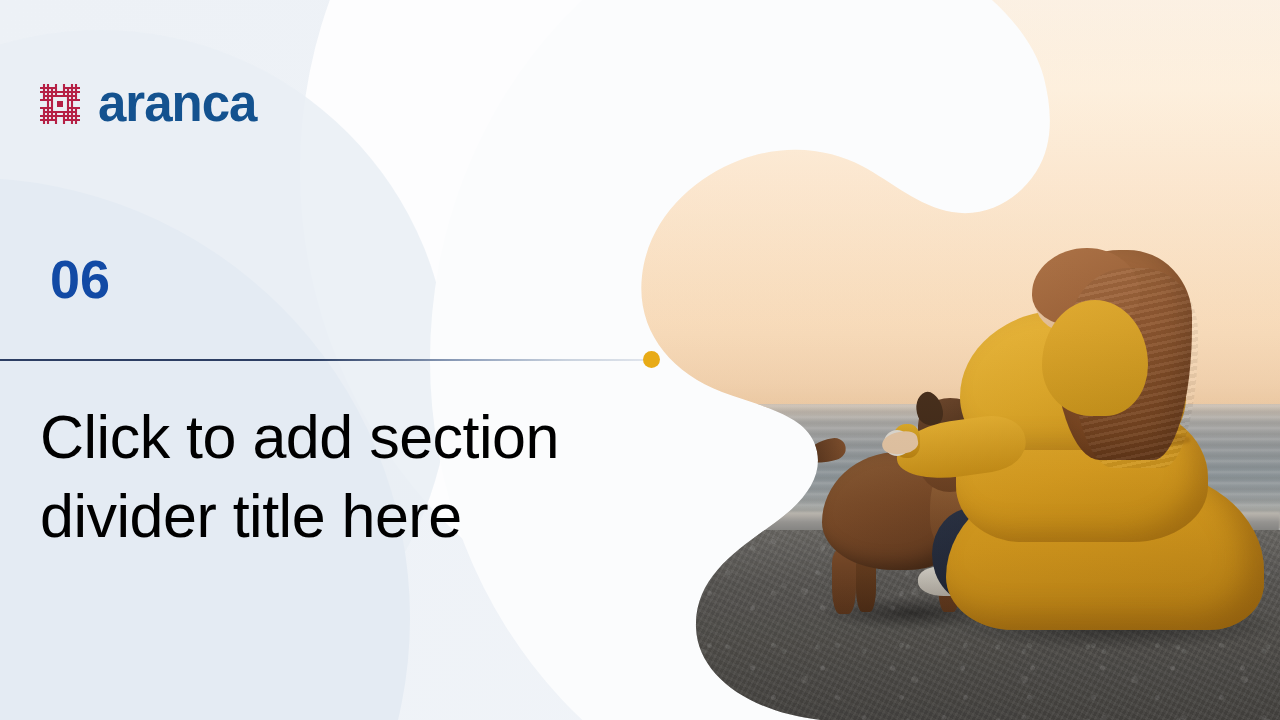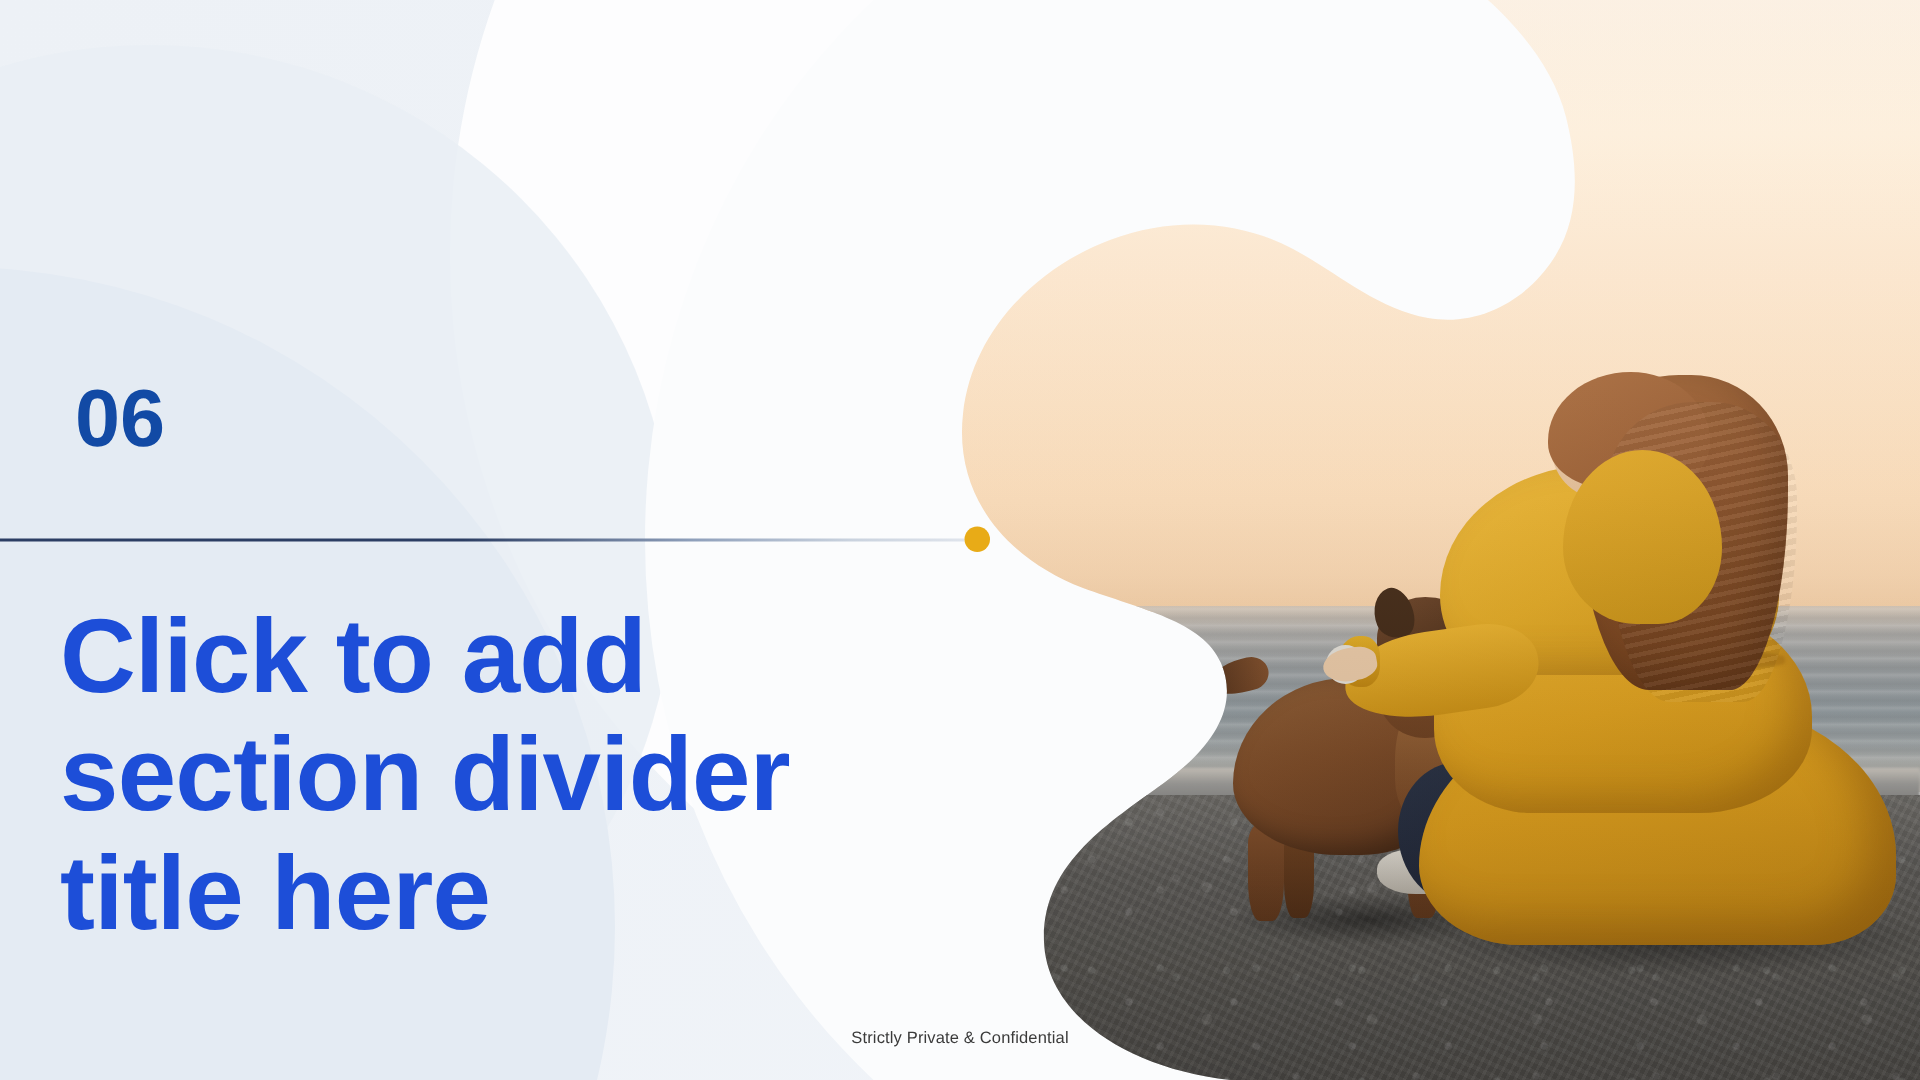--- a/index.html
+++ b/index.html
@@ -424,24 +424,24 @@
     height: 17px;
     border-radius: 50%;
     background: #e8ab17;
   }
 
   .section-title {
     position: absolute;
     left: 40px;
     top: 398px;
     width: 600px;
-    font-size: 70px;
-    font-weight: 700;
+    font-size: 61px;
+    font-weight: 400;
     line-height: 79px;
-    color: #1d4ed8;
+    color: #000000;
     letter-spacing: -0.5px;
   }
 
   .footer-note {
     position: absolute;
     left: 0;
     top: 686px;
     width: 1280px;
     text-align: center;
     font-size: 11px;
@@ -503,23 +503,42 @@
         <div class="w w-head"></div>
         <div class="w w-hair-top"></div>
         <div class="w w-hair-strands"></div>
         <div class="w w-hood"></div>
 
         <div class="photo-haze"></div>
       </div>
     </div>
   </div>
 
+  <div class="logo">
+    <span class="logo-mark">
+      <svg viewBox="0 0 48 48" width="48" height="48" aria-hidden="true">
+        <g fill="none" stroke="#b52045" stroke-width="2.1">
+
+          <path d="M8 4 V20 M12 4 V24 M16 8 V24 M20 4 V16"></path>
+          <path d="M28 4 V16 M32 8 V24 M36 4 V24 M40 4 V20"></path>
+          <path d="M8 28 V44 M12 24 V44 M16 24 V40 M20 32 V44"></path>
+          <path d="M28 32 V44 M32 24 V40 M36 24 V44 M40 28 V44"></path>
+
+          <path d="M4 8 H20 M4 12 H24 M8 16 H24 M4 20 H16"></path>
+          <path d="M4 28 H16 M8 32 H24 M4 36 H24 M4 40 H20"></path>
+          <path d="M28 8 H44 M24 12 H44 M24 16 H40 M32 20 H44"></path>
+          <path d="M32 28 H44 M24 32 H40 M24 36 H44 M28 40 H44"></path>
+        </g>
+        <rect x="21" y="21" width="6" height="6" fill="#b52045"></rect>
+      </svg>
+    </span>
+    <span class="logo-word">aranca</span>
+  </div>
 
   <div class="section-number">06</div>
 
   <div class="divider-line"></div>
   <div class="divider-dot"></div>
 
   <div class="section-title">Click to add section divider title here</div>
 
-  <div class="footer-note">Strictly Private &amp; Confidential</div>
 
 </div>
 
 </body></html>

